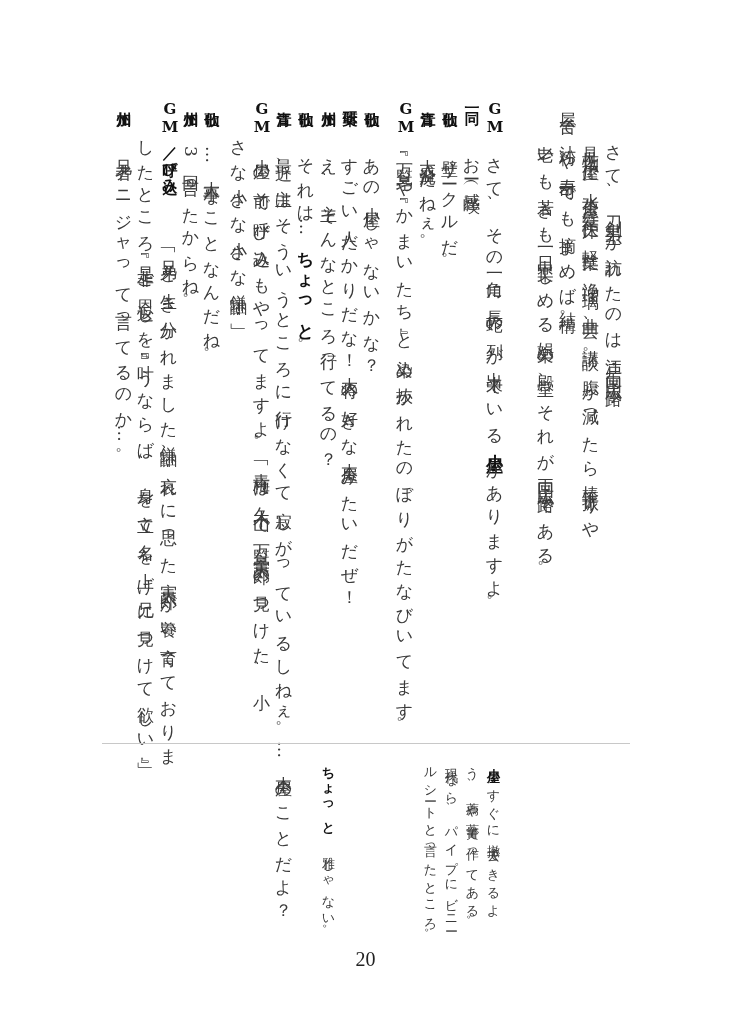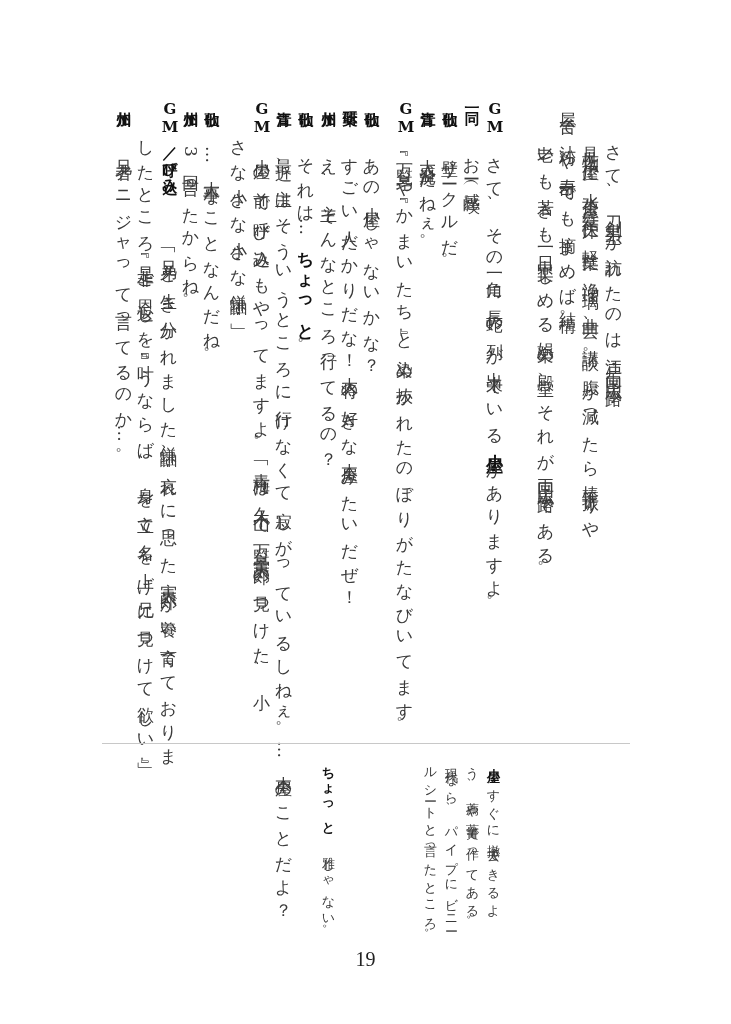--- a/index.html
+++ b/index.html
@@ -76,13 +76,13 @@
 
 <div class="rule"></div>
 
 <div class="note" style="left:483px; top:758px;"><span class="note-key">小屋</span>　<span>すぐに撤去できるよ</span></div>
 <div class="note" style="left:462px; top:758px;">う、薦や葦簀で作ってある。</div>
 <div class="note" style="left:441px; top:758px;">現代なら、パイプにビニー</div>
 <div class="note" style="left:420px; top:758px;">ルシートと言ったところ。</div>
 
 <div class="note" style="left:318px; top:758px;"><span class="note-key">ちょっと</span>　<span>雅じゃない。</span></div>
 
-<div class="pagenum">19</div>
+<div class="pagenum">20</div>
 
 </body></html>

